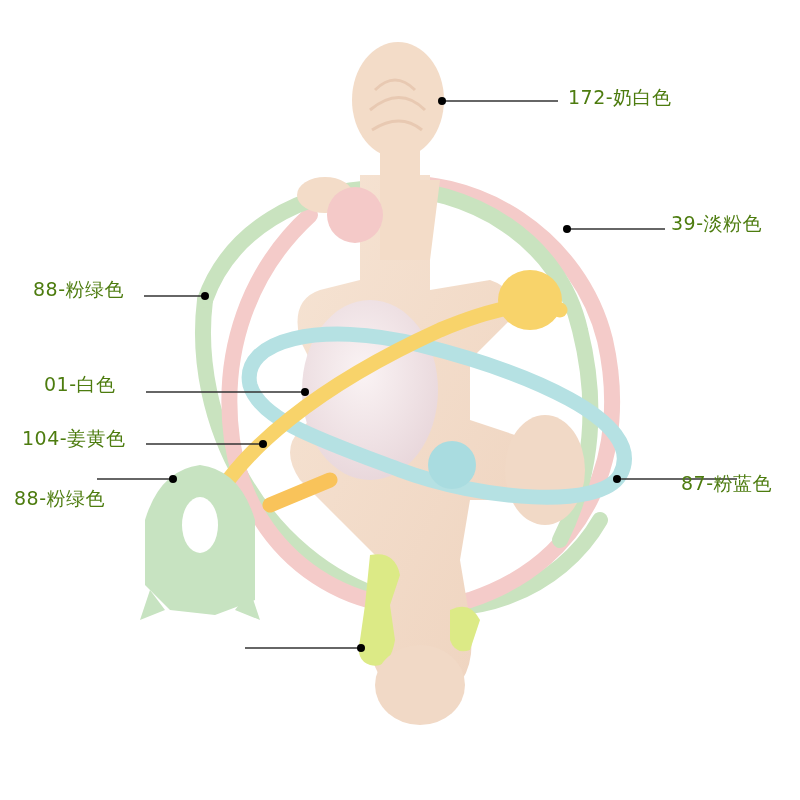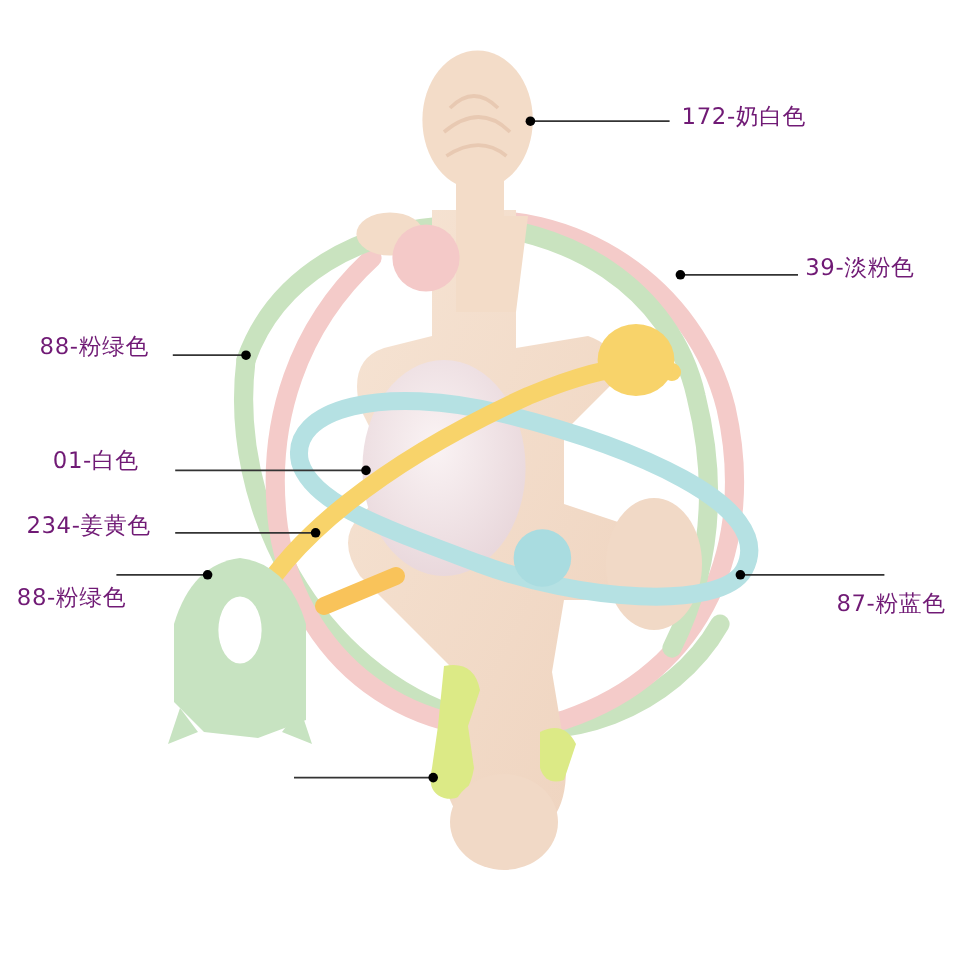--- a/index.html
+++ b/index.html
@@ -1,19 +1,19 @@
 <!DOCTYPE html>
 <html><head>
 <meta charset="utf-8">
 <style>
   html, body { margin: 0; padding: 0; background: #ffffff; }
   body { width: 800px; height: 800px; position: relative; overflow: hidden;
          font-family: "DejaVu Sans", "Liberation Sans", sans-serif; }
   .stage { position: absolute; left: 0; top: 0; width: 800px; height: 800px; }
-  .label { position: absolute; font-size: 19px; color: #701a75; white-space: nowrap;
+  .label { position: absolute; font-size: 19px; color: #4d7c0f; white-space: nowrap;
            letter-spacing: 0.5px; line-height: 22px; }
   svg { position: absolute; left: 0; top: 0; }
 </style>
 </head>
 <body>
 
 <div class="stage">
 
 <svg width="800" height="800" viewBox="0 0 800 800">
   <defs>
@@ -102,17 +102,17 @@
 
     <line x1="245" y1="648" x2="361" y2="648"></line>
     <circle cx="361" cy="648" r="4" stroke="none"></circle>
   </g>
 </svg>
 
 <div class="label" style="left:568px; top:86px;">172-奶白色</div>
 <div class="label" style="left:671px; top:212px;">39-淡粉色</div>
 <div class="label" style="left:33px; top:278px;">88-粉绿色</div>
 <div class="label" style="left:44px; top:373px;">01-白色</div>
-<div class="label" style="left:22px; top:427px;">234-姜黄色</div>
+<div class="label" style="left:22px; top:427px;">104-姜黄色</div>
 <div class="label" style="left:14px; top:487px;">88-粉绿色</div>
-<div class="label" style="left:681px; top:492px;margin-left:16px;">87-粉蓝色</div>
+<div class="label" style="left:681px; top:472px;">87-粉蓝色</div>
 
 </div>
 
 </body></html>

